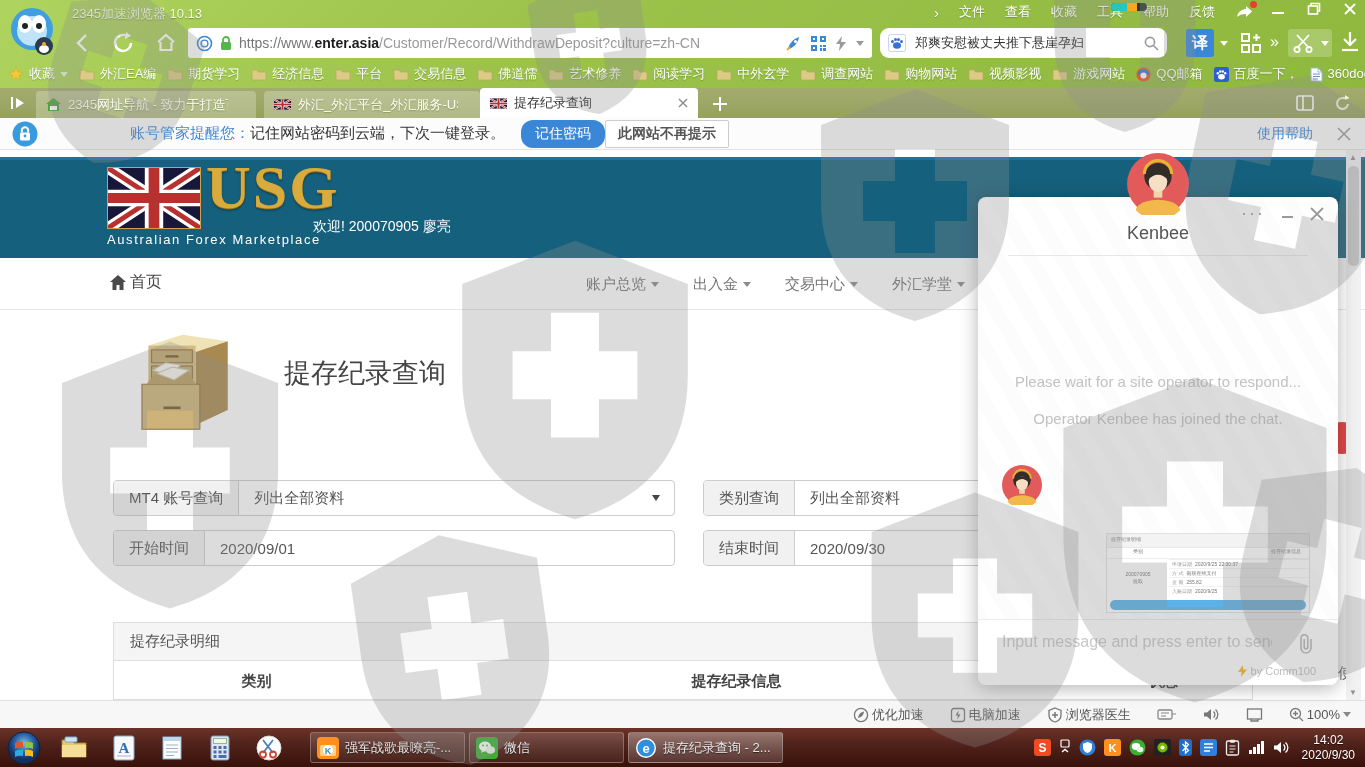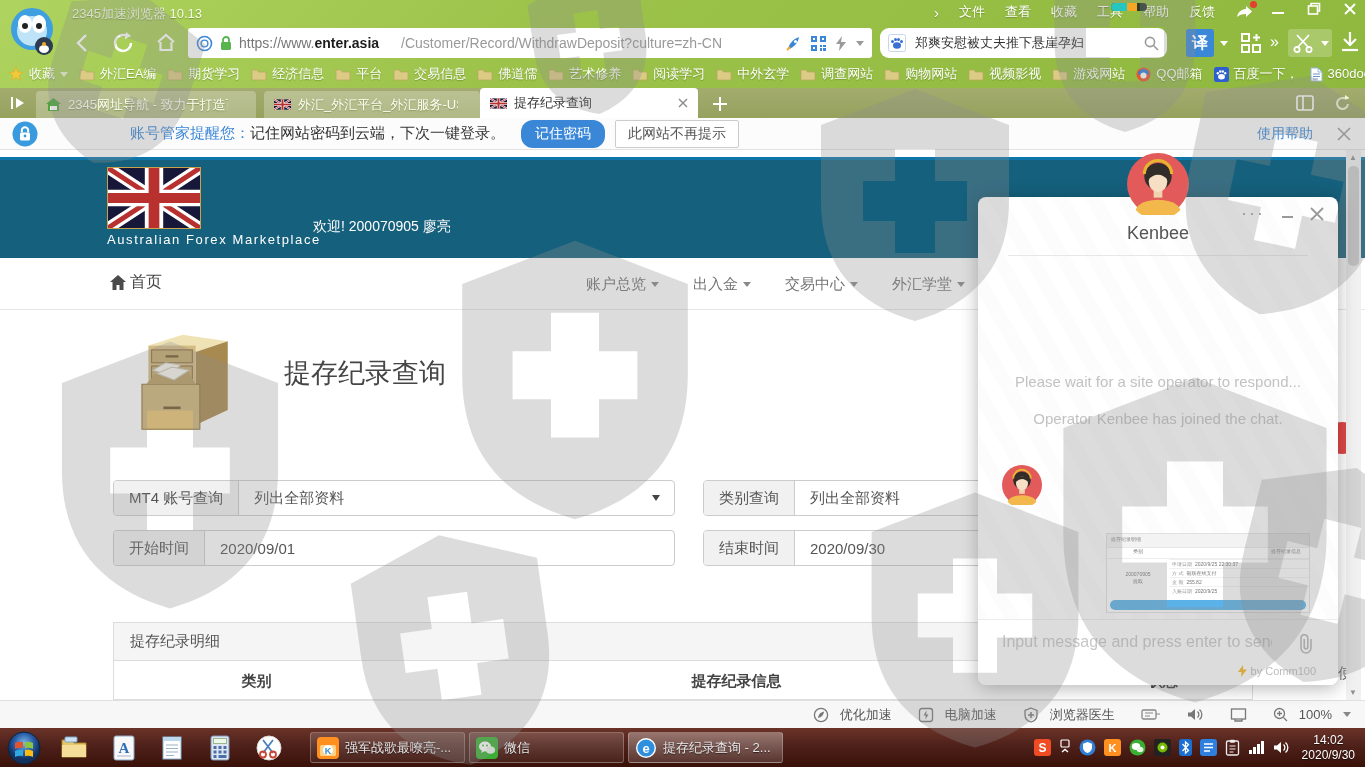--- a/index.html
+++ b/index.html
@@ -11,21 +11,21 @@
   .win-title{position:absolute;left:72px;top:5px;font-size:13px;color:#f7ffe8;text-shadow:0 1px 1px rgba(70,100,10,.5);}
   .menubar{position:absolute;right:112px;top:3px;display:flex;gap:20px;align-items:center;font-size:13px;color:#fff;text-shadow:0 1px 1px rgba(70,100,10,.5);}
   .menubar span{cursor:default;}
   .winbtns{position:absolute;right:8px;top:2px;display:flex;gap:22px;align-items:center;}
   .mascot{position:absolute;left:6px;top:4px;width:54px;height:54px;}
   .navbtns{position:absolute;left:72px;top:28px;display:flex;gap:18px;align-items:center;height:30px;}
   .addressbar{position:absolute;left:188px;top:28px;width:684px;height:30px;background:#fff;border-radius:3px;display:flex;align-items:center;padding:0 8px;box-sizing:border-box;}
   .url{font-size:14px;white-space:nowrap;overflow:hidden;flex:1;margin-left:6px;}
   .url .pfx{color:#777;}
   .url .dom{color:#1c1c1c;font-weight:bold;}
-  .url .pth{color:#999;padding-left:22px;}
+  .url .pth{color:#999;}
   .searchbox{position:absolute;left:880px;top:28px;width:287px;height:30px;background:#fff;border-radius:9px;display:flex;align-items:center;padding:0 8px;box-sizing:border-box;gap:7px;}
   .searchbox input{border:none;outline:none;flex:1;font-size:13px;color:#333;font-family:inherit;background:transparent;}
   .toolbtn{display:flex;align-items:center;justify-content:center;}
   .bookmarksbar{position:absolute;left:0;top:60px;width:1365px;height:28px;display:flex;align-items:center;padding:0 8px;gap:11px;box-sizing:border-box;font-size:13px;color:#fff;text-shadow:0 1px 1px rgba(70,100,10,.45);overflow:hidden;white-space:nowrap;}
   .bm{display:flex;align-items:center;gap:5px;cursor:pointer;}
   
   .tabstrip{position:absolute;left:0;top:88px;width:1365px;height:30px;background:linear-gradient(#a3ac6e,#96a15e);}
   .tab{position:absolute;top:3px;height:27px;display:flex;align-items:center;gap:7px;padding:0 10px;font-size:13px;box-sizing:border-box;border-radius:4px 4px 0 0;}
   .tab.inactive{background:rgba(255,255,255,.26);color:#fdfff5;text-shadow:0 1px 1px rgba(70,100,10,.4);}
   .tab.active{background:#fff;color:#333;top:0;height:30px;}
@@ -75,21 +75,21 @@
   .thumb-head{display:flex;height:10px;border-bottom:1px solid #eee;font-size:5px;color:#777;}
   .thumb-body{display:flex;font-size:5px;color:#777;}
   .thumb-row{border-top:1px solid #f0f0f0;display:flex;gap:3px;padding:1px 3px;}
   .thumb-bar{position:absolute;left:3px;right:3px;bottom:2px;height:10px;background:#5ab2e8;border-radius:5px;}
   .chat-input{position:absolute;left:0;bottom:0;width:100%;height:66px;border-top:1px solid #ececec;box-sizing:border-box;border-radius:0 0 8px 8px;background:#fff;}
   .chat-input input{position:absolute;left:22px;top:12px;width:270px;border:none;outline:none;font-size:16px;color:#555;font-family:inherit;background:transparent;}
   .chat-input input::placeholder{color:#c8c8c8;}
   .chat-brand{position:absolute;right:22px;bottom:8px;font-size:11px;color:#bdbdbd;display:flex;align-items:center;gap:4px;}
   
   .statusbar{position:absolute;left:0;top:700px;width:1365px;height:28px;background:#f7f7f7;border-top:1px solid #e0e0e0;box-sizing:border-box;display:flex;justify-content:flex-end;align-items:center;gap:26px;padding-right:14px;font-size:13px;color:#555;}
-  .sb-item{display:flex;align-items:center;gap:11px;cursor:pointer;}
+  .sb-item{display:flex;align-items:center;gap:3px;cursor:pointer;}
   
   .taskbar{position:absolute;left:0;top:728px;width:1365px;height:39px;background:linear-gradient(#6b3328,#4e211a 45%,#391109);display:flex;align-items:center;z-index:30;}
   .tb-icons{display:flex;align-items:center;gap:24px;margin-left:60px;}
   .tb-btn{width:155px;height:31px;margin-left:4px;border-radius:3px;background:linear-gradient(rgba(255,255,255,.16),rgba(255,255,255,.06));border:1px solid rgba(255,255,255,.25);display:flex;align-items:center;gap:6px;padding:0 6px;box-sizing:border-box;color:#e8e8e8;font-size:13px;cursor:pointer;}
   .tb-btn.active{background:linear-gradient(rgba(255,255,255,.34),rgba(255,255,255,.14));}
   .tb-btn .tbl{white-space:nowrap;overflow:hidden;text-shadow:0 1px 1px rgba(0,0,0,.6);}
   .tray{display:flex;align-items:center;gap:8px;margin-left:auto;}
   .clock{color:#fff;font-size:12px;text-align:center;line-height:15px;margin:0 10px 0 12px;text-shadow:0 1px 1px rgba(0,0,0,.6);}
   
   .wm{position:absolute;z-index:50;pointer-events:none;opacity:.3;}
@@ -434,35 +434,36 @@
     <svg style="margin-left:12px;" width="26" height="26" viewBox="0 0 26 26">
         <circle cx="13" cy="13" r="12.5" fill="#3a9ade"></circle>
         <rect x="8" y="11.5" width="10" height="8" rx="1.6" fill="#fff"></rect>
         <path d="M9.8 11.5 V9.5 a3.2 3.2 0 0 1 6.4 0 V11.5" fill="none" stroke="#fff" stroke-width="2"></path>
         <circle cx="13" cy="15" r="1.4" fill="#3a9ade"></circle>
       </svg>
     <div style="margin-left:92px;font-size:15px;color:#333;">
       <span style="color:#3a87d8;">账号管家提醒您：</span><span>记住网站密码到云端，下次一键登录。</span>
     </div>
     <button class="btn-blue" style="margin-left:16px;">记住密码</button>
-    <button class="btn-ghost" style="margin-left:10px;">此网站不再提示</button>
+    <button class="btn-ghost" style="font-weight:bold;">此网站不再提示</button>
     <span style="margin-left:auto;font-size:14px;color:#3a87d8;cursor:pointer;">使用帮助</span>
     <svg style="margin:0 14px 0 24px;" width="14" height="14" viewBox="0 0 14 14">
         <path d="M1 1 L13 13 M13 1 L1 13" stroke="#9a9a9a" stroke-width="1.6"></path>
       </svg>
   </div>
 
   <div class="site">
     <div class="site-blueline"></div>
     <div class="site-header">
       <div class="usg-flag">
           <svg width="92" height="60" viewBox="0 0 60 36" preserveAspectRatio="none">
             <use href="#ukflag"></use>
           </svg>
         </div>
+      <div class="usg-name">USG</div>
       <div class="usg-tagline">Australian Forex Marketplace</div>
       <div class="site-welcome">欢迎! 200070905 廖亮</div>
     </div>
     <div class="site-nav">
       <div class="nav-home">
         <svg width="16" height="15" viewBox="0 0 16 15">
             <path d="M8 0 L16 7 H13.5 V15 H9.5 V10 H6.5 V15 H2.5 V7 H0 Z" fill="#4a4a4a"></path>
           </svg>
         <span>首页</span>
       </div>

